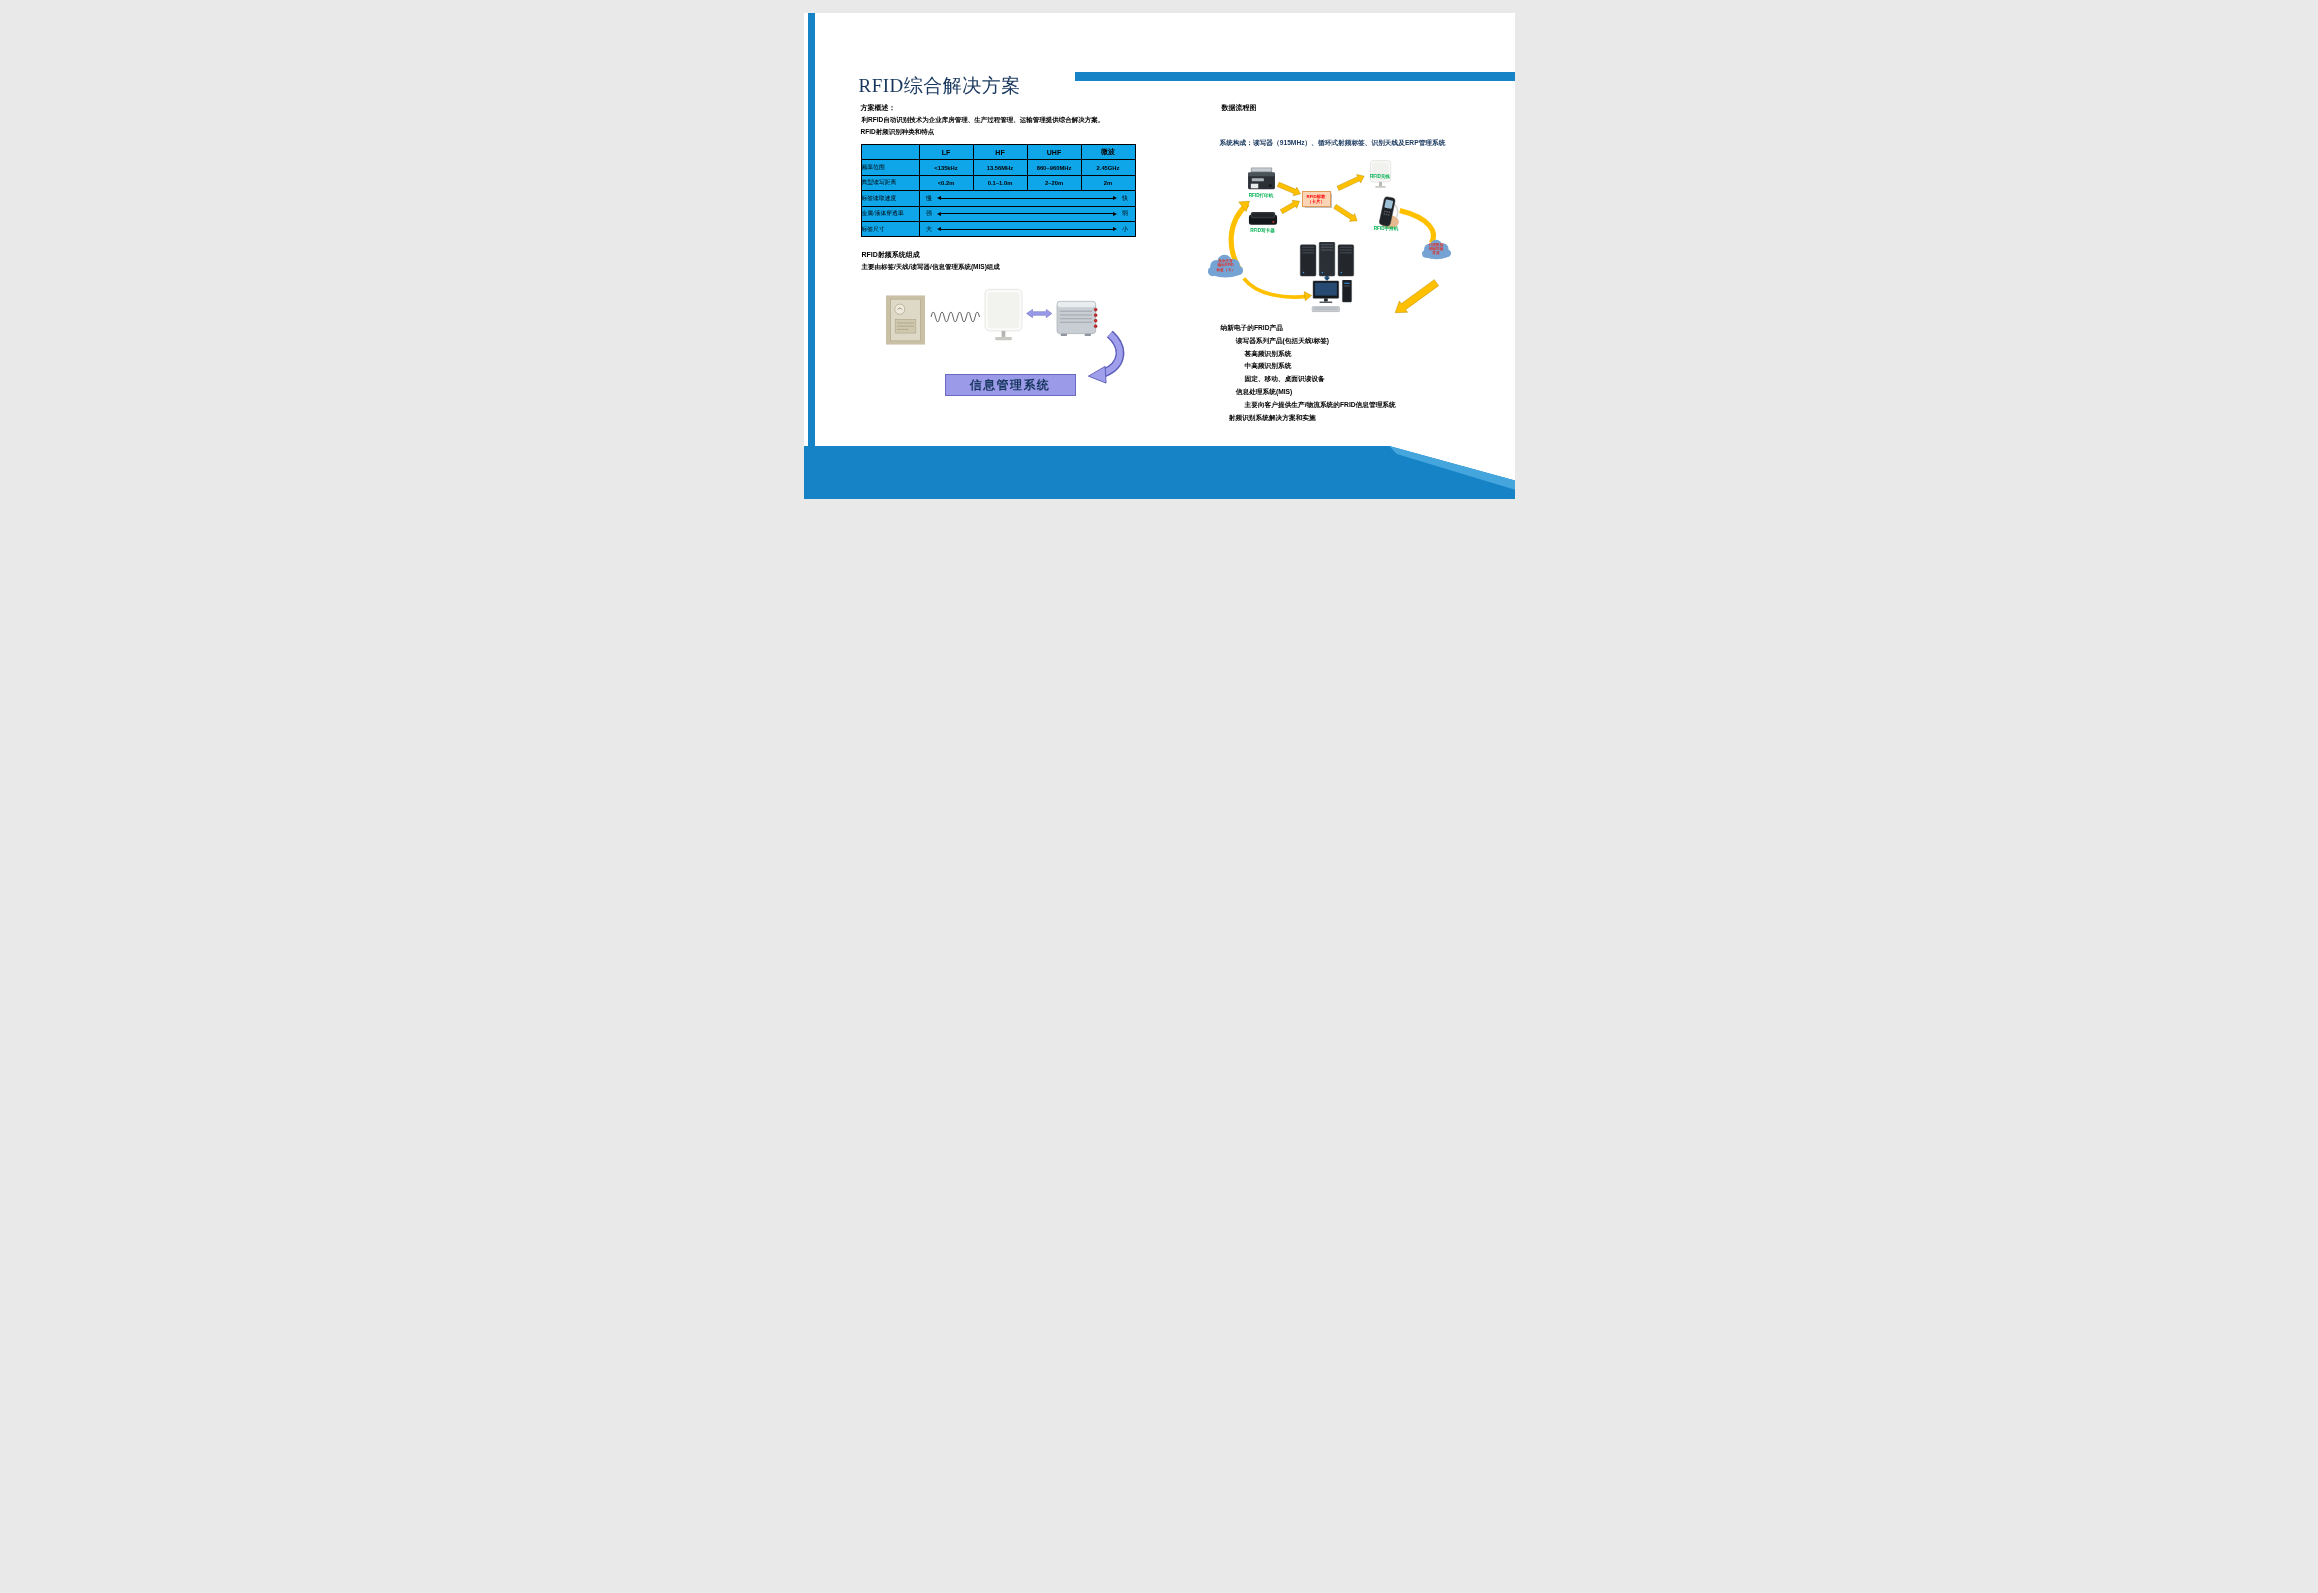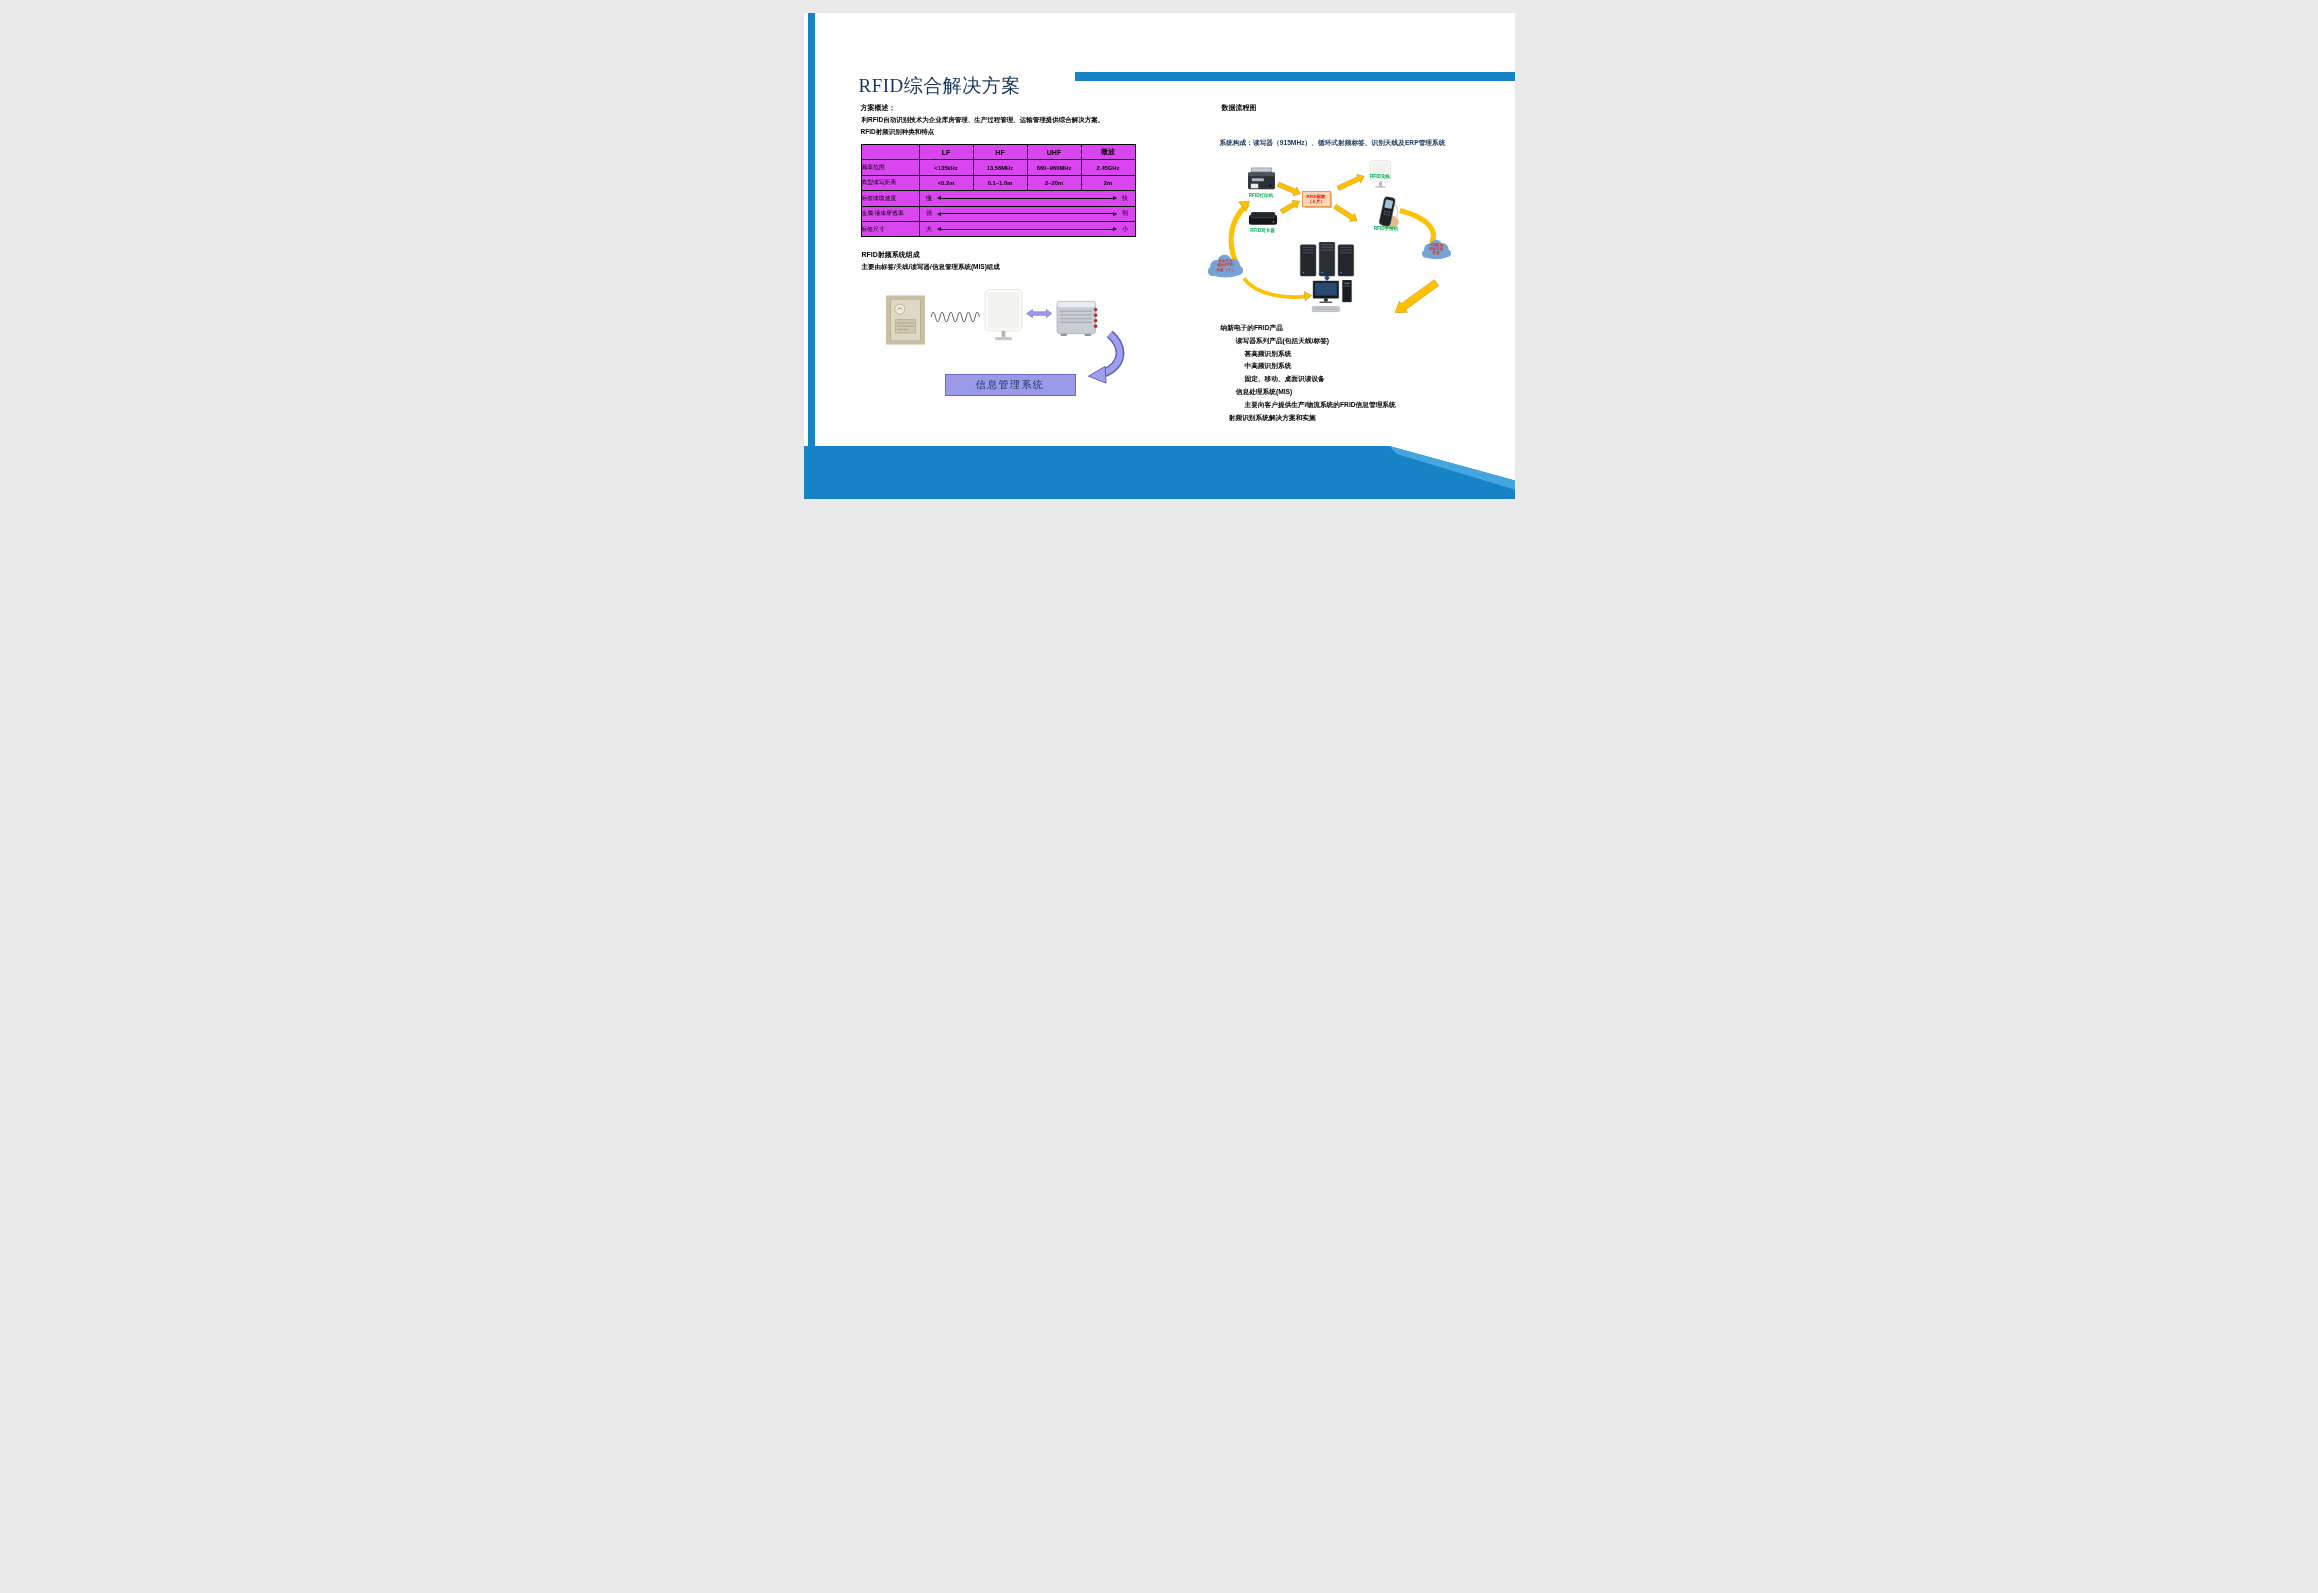--- a/index.html
+++ b/index.html
@@ -7,35 +7,35 @@
         font-family:"Liberation Sans","DejaVu Sans",sans-serif;color:#000;}
   .abs{position:absolute;}
   .serif{font-family:"Liberation Serif","DejaVu Serif",serif;}
   .bar{background:var(--accent,#1583C5);}
   .title{font-family:"Liberation Serif","DejaVu Serif",serif;font-size:19px;color:var(--navy,#17365D);
          letter-spacing:0.5px;white-space:nowrap;}
   .h-bold{font-weight:bold;font-size:7px;white-space:nowrap;}
   .t-bold{font-weight:bold;font-size:6.5px;white-space:nowrap;}
   .navy{color:var(--navy,#17365D);}
   
-  table.cmp{border-collapse:collapse;width:275px;table-layout:fixed;border:0.9px solid #000;background:#d946ef;}
+  table.cmp{border-collapse:collapse;width:275px;table-layout:fixed;border:0.9px solid #000;background:#0ea5e9;}
   table.cmp td{border:0.5px solid #000;height:14.4px;padding:0;overflow:hidden;}
   td.lbl{font-family:"Liberation Serif","DejaVu Serif",serif;font-size:5.8px;padding-left:2.8px;text-align:left;}
   td.hdr{font-weight:bold;font-size:7px;text-align:center;}
   td.val{font-weight:bold;font-size:5.8px;text-align:center;}
   .spread{display:flex;align-items:center;padding:0 6.5px;gap:4.6px;height:100%;}
   .spread .ch{font-family:"Liberation Serif","DejaVu Serif",serif;font-size:6px;}
   .darrow{flex:1;display:flex;align-items:center;}
   .darrow .tl{width:0;height:0;border-top:2.3px solid transparent;border-bottom:2.3px solid transparent;border-right:4.6px solid #000;}
   .darrow .tr{width:0;height:0;border-top:2.3px solid transparent;border-bottom:2.3px solid transparent;border-left:4.6px solid #000;}
   .darrow .dline{flex:1;height:1.2px;background:#000;margin:0 -0.5px;}
   
   .misbox{width:129px;height:20.4px;background:var(--purple,#9a9ae8);border:0.5px solid #6a6ac0;
           display:flex;align-items:center;justify-content:center;
-          font-family:"Liberation Serif","DejaVu Serif",serif;font-weight:normal;font-size:10px;
+          font-family:"Liberation Serif","DejaVu Serif",serif;font-weight:bold;font-size:12px;
           color:var(--navy,#17365D);letter-spacing:1.4px;}
   
   .flow{position:absolute;left:399px;top:139px;width:253px;height:170px;}
   .dev{position:absolute;}
   .dlabel{position:absolute;left:-5.6px;right:-5.6px;text-align:center;font-weight:bold;font-size:4.6px;
           color:var(--green,#00B050);white-space:nowrap;}
   .tagbox{width:29px;height:16px;background:var(--tag-fill,#FBD5B5);border:0.5px solid #e39a54;
           text-align:center;padding-top:2.3px;box-sizing:border-box;box-shadow:0.5px 0.5px 0.9px rgba(0,0,0,.25);}
   .tagbox div{color:var(--red,#FF0000);font-weight:bold;font-size:4.4px;line-height:5.1px;white-space:nowrap;}
   .cloudtxt{position:absolute;inset:0;display:flex;flex-direction:column;align-items:center;justify-content:center;}

